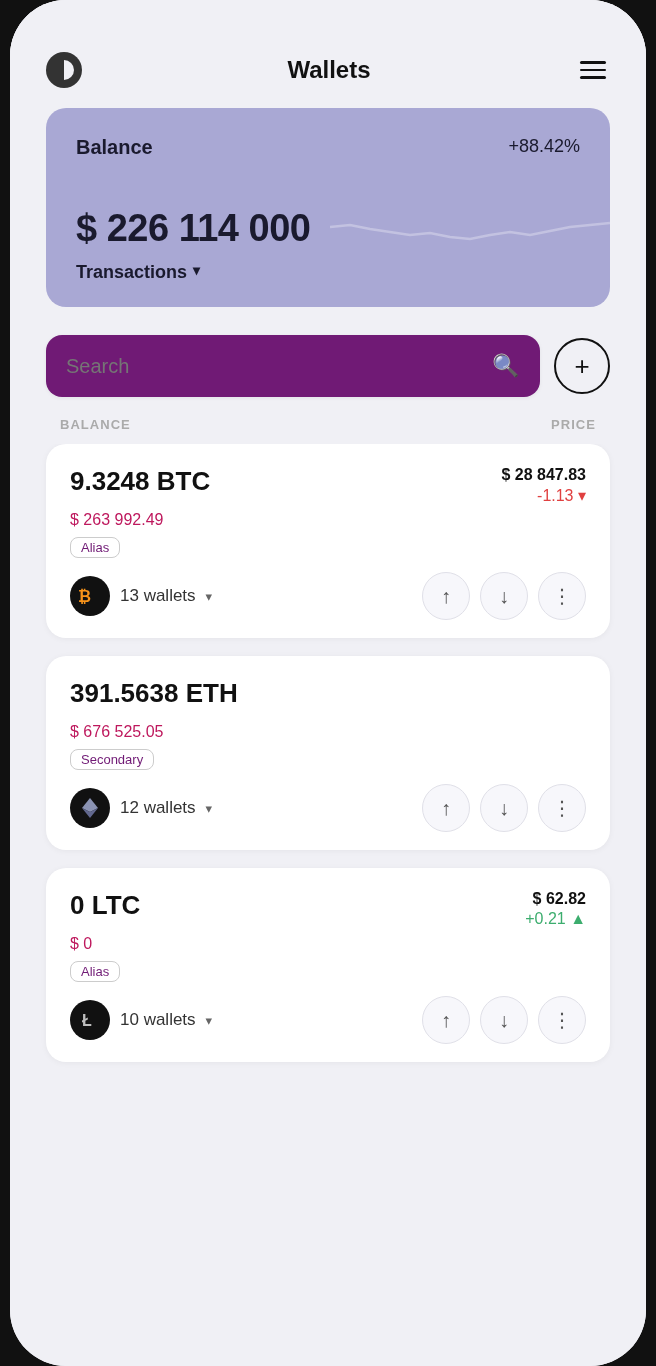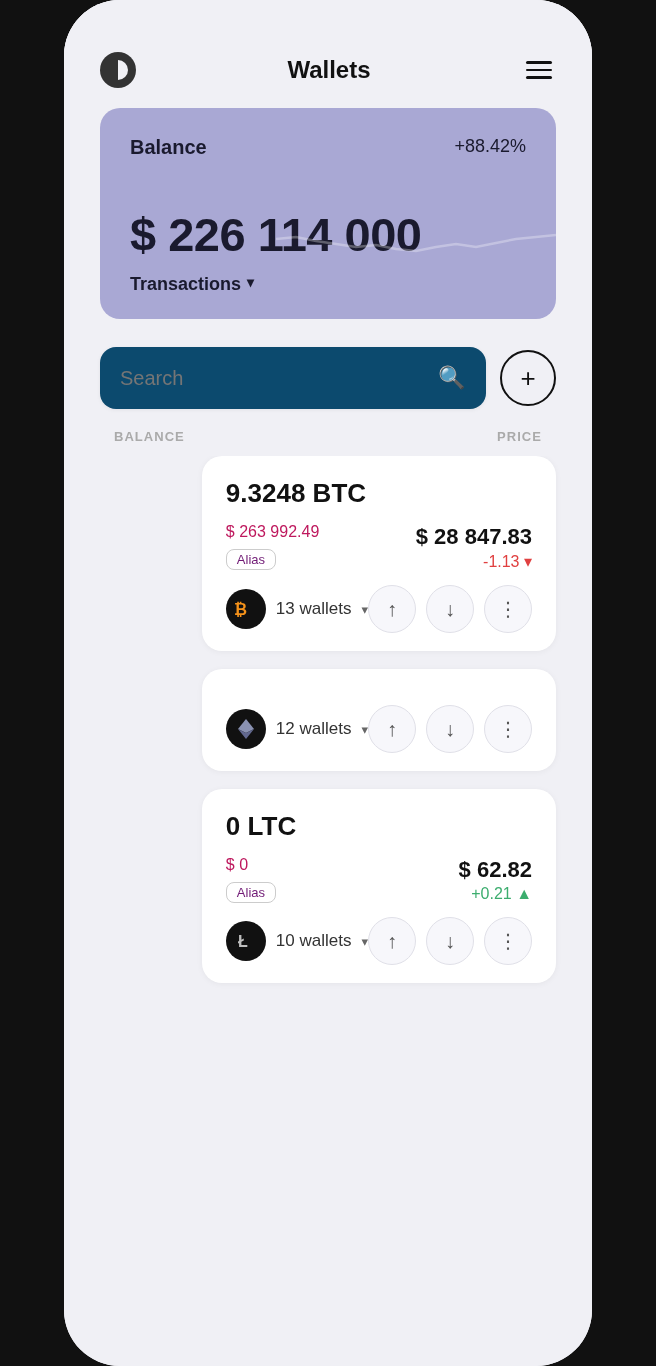--- a/index.html
+++ b/index.html
@@ -5,21 +5,21 @@
     * { box-sizing: border-box; margin: 0; padding: 0; }
     body {
       background: #111;
       display: flex;
       justify-content: center;
       align-items: center;
       min-height: 100vh;
       font-family: -apple-system, BlinkMacSystemFont, 'Segoe UI', sans-serif;
     }
     .phone-shell {
-      width: 528px;
+      width: 636px;
       height: 1366px;
       background: #f0f0f5;
       border-radius: 56px;
       overflow: hidden;
       display: flex;
       flex-direction: column;
       position: relative;
     }
     .app-container {
       width: 100%;
@@ -82,21 +82,21 @@
       font-size: 20px;
       font-weight: 700;
       color: #1a1a2e;
     }
     .balance-percent {
       font-size: 18px;
       font-weight: 500;
       color: #1a1a2e;
     }
     .balance-amount {
-      font-size: 47px;
+      font-size: 38px;
       font-weight: 800;
       color: #1a1a2e;
       letter-spacing: -0.5px;
       margin-bottom: 12px;
       margin-top: 48px;
     }
     .chart-area {
       position: absolute;
       right: 0;
       bottom: 50px;
@@ -122,21 +122,21 @@
 
     
     .search-section {
       padding: 0 36px 20px;
       display: flex;
       gap: 14px;
       align-items: center;
     }
     .search-input-wrapper {
       flex: 1;
-      background: #0c4a6e;
+      background: #701a75;
       border-radius: 16px;
       display: flex;
       align-items: center;
       padding: 18px 20px;
       gap: 10px;
       box-shadow: 0 1px 4px rgba(0,0,0,0.06);
     }
     .search-input {
       border: none;
       outline: none;
@@ -179,45 +179,43 @@
     }
 
     
     .crypto-list {
       flex: 1;
       overflow-y: auto;
       padding: 0 36px;
       display: flex;
       flex-direction: column;
       gap: 18px;
-      align-items: flex-end;
     }
     .crypto-card {
       background: #fff;
       border-radius: 20px;
       padding: 22px 24px 18px;
       box-shadow: 0 1px 6px rgba(0,0,0,0.05);
     }
     .crypto-top {
       display: flex;
       justify-content: space-between;
       align-items: flex-start;
       margin-bottom: 2px;
     }
     .crypto-amount {
       font-size: 26px;
       font-weight: 800;
       color: #111;
     }
     .crypto-price {
-      font-size: 22px;
+      font-size: 16px;
       font-weight: 600;
       color: #111;
       text-align: right;
-      margin-top: 46px;
     }
     .crypto-usd {
       font-size: 16px;
       color: #be185d;
       margin-top: 14px;
     }
     .crypto-change {
       font-size: 16px;
       font-weight: 500;
       text-align: right;
@@ -368,20 +366,25 @@
           <div class="action-btns">
             <button class="action-btn">↑</button>
             <button class="action-btn">↓</button>
             <button class="action-btn">⋮</button>
           </div>
         </div>
       </div>
 
       <div class="crypto-card">
         <div class="crypto-top">
+          <div>
+            <div class="crypto-amount">391.5638 ETH</div>
+            <div class="crypto-usd">$ 676 525.05</div>
+            <span class="alias-tag">Secondary</span>
+          </div>
         </div>
         <div class="crypto-bottom">
           <div class="crypto-icon-wallets">
             <div class="crypto-icon eth-icon">
               <svg viewBox="0 0 24 24" width="24" height="24">
                 <polygon points="12,2 20,12 12,16 4,12" fill="#8a92b2"></polygon>
                 <polygon points="12,16 20,12 12,22 4,12" fill="#62688f"></polygon>
               </svg>
             </div>
             <span class="wallets-count">12 wallets</span>

